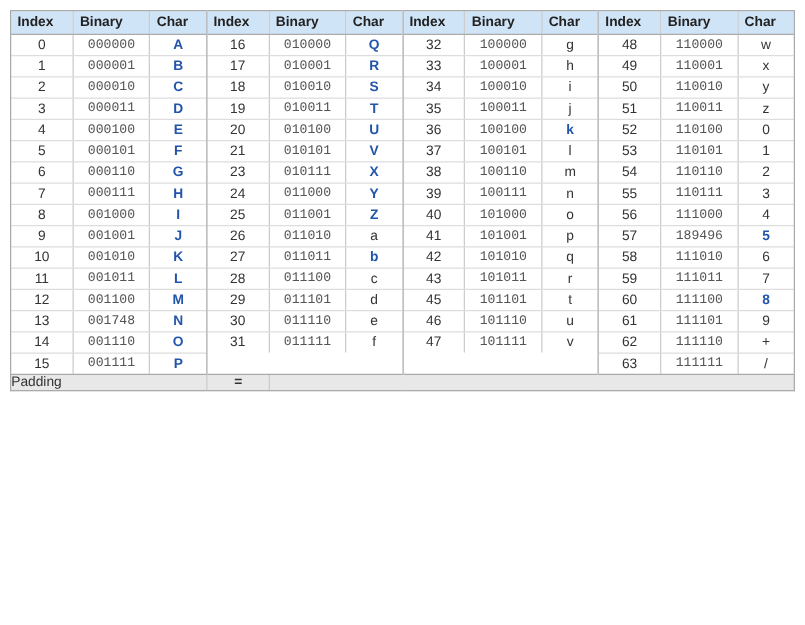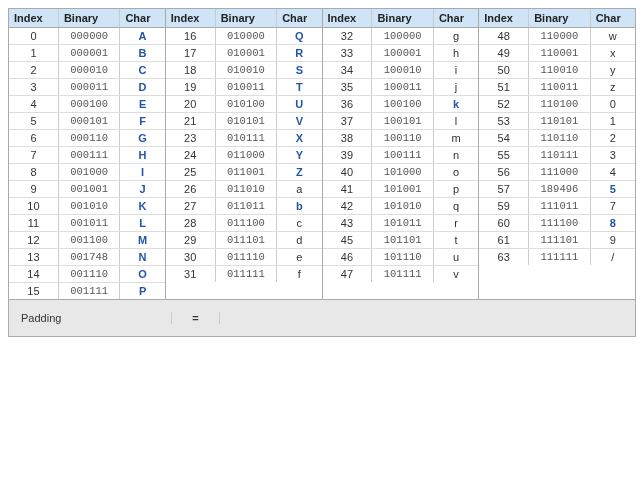--- a/index.html
+++ b/index.html
@@ -421,46 +421,56 @@
                 <td class="idx">56</td>
                 <td class="bin">111000</td>
                 <td class="chr-black">4</td>
               </tr>
               <tr>
                 <td class="idx">57</td>
                 <td class="bin">189496</td>
                 <td class="chr">5</td>
               </tr>
               <tr>
+                <td class="idx">58</td>
+                <td class="bin">111010</td>
+                <td class="chr-black">6</td>
+              </tr>
+              <tr>
                 <td class="idx">59</td>
                 <td class="bin">111011</td>
                 <td class="chr-black">7</td>
               </tr>
               <tr>
                 <td class="idx">60</td>
                 <td class="bin">111100</td>
                 <td class="chr">8</td>
               </tr>
               <tr>
                 <td class="idx">61</td>
                 <td class="bin">111101</td>
                 <td class="chr-black">9</td>
+              </tr>
+              <tr>
+                <td class="idx">62</td>
+                <td class="bin">111110</td>
+                <td class="chr-black">+</td>
               </tr>
               <tr>
                 <td class="idx">63</td>
                 <td class="bin">111111</td>
                 <td class="chr-black">/</td>
               </tr>
             </tbody>
       </table>
     </td>
   </tr>
 
   <tr class="footer-row">
-    <td colspan="4" style="border-top: 1px solid #aaa; padding: 12px;">
+    <td colspan="4" style="border-top: 1px solid #aaa; padding: 0;">
       <table style="border-collapse: collapse; width: 100%;">
         <tbody>
               <tr>
           <td class="footer-cell" style="width: 25%; border-right: 1px solid #ccc;">Padding</td>
           <td class="footer-cell footer-eq" style="width: 8%; border-right: 1px solid #ccc;">=</td>
           <td class="footer-cell" style="width: 67%;"></td>
         </tr>
       </tbody>
           </table>
     </td>

